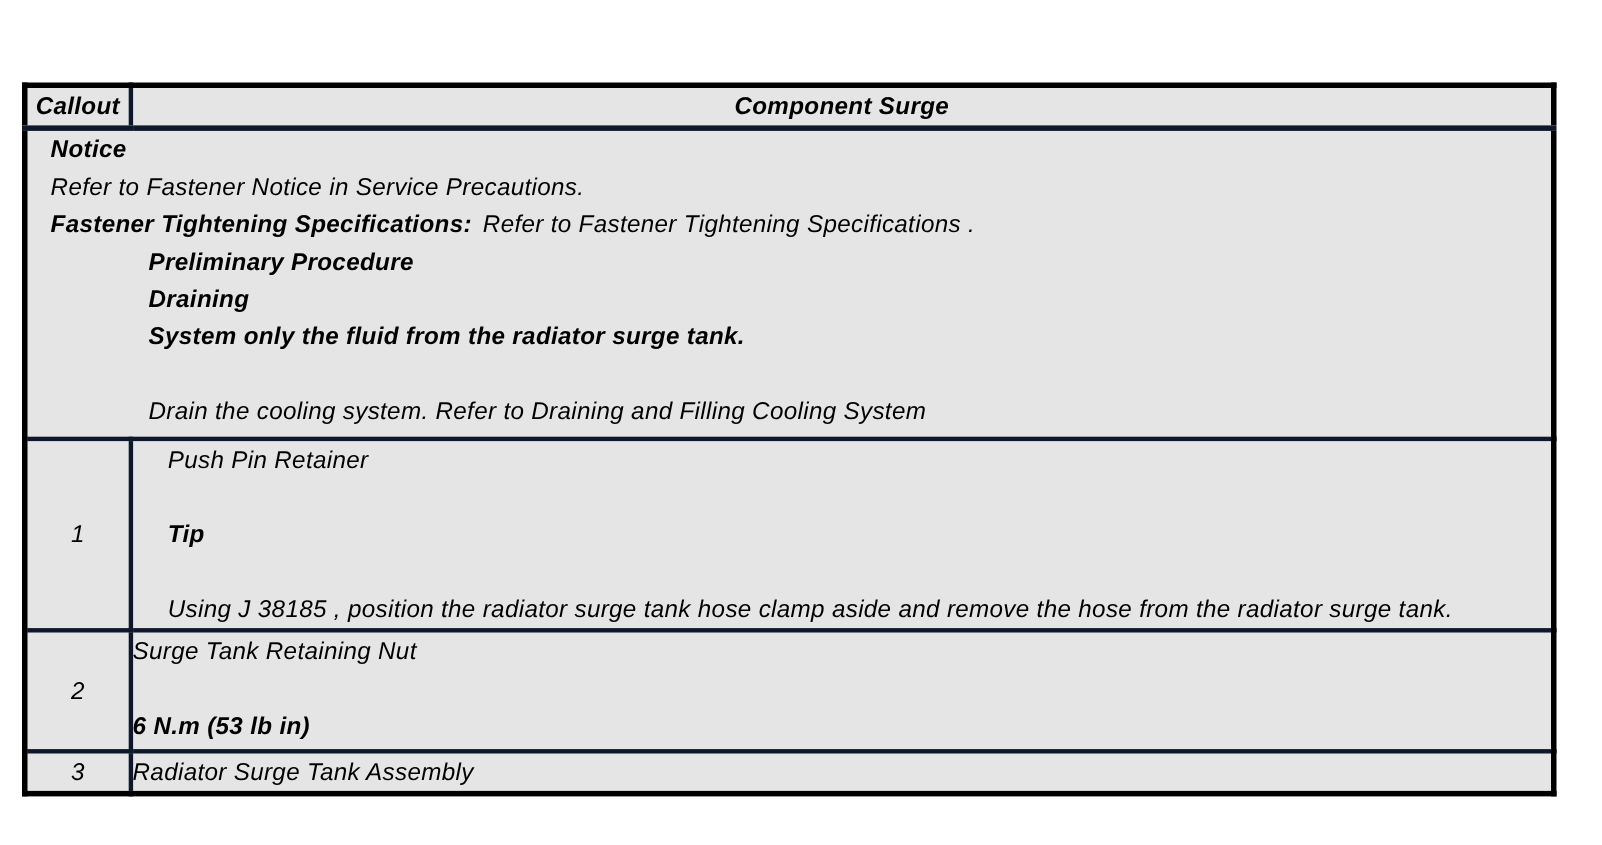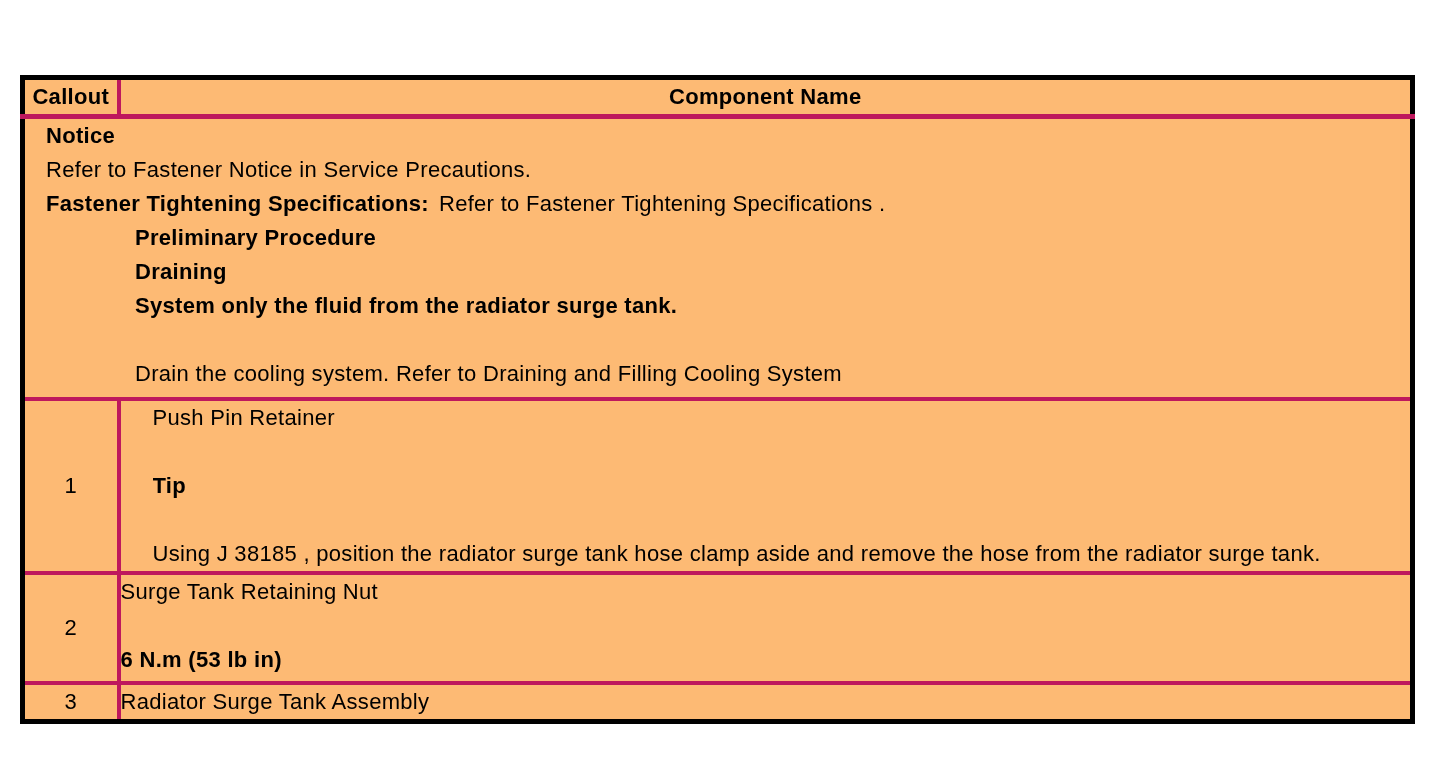--- a/index.html
+++ b/index.html
@@ -21,23 +21,24 @@
     top: 75px;
     width: 1395px;
     border-collapse: collapse;
     table-layout: fixed;
     border: 5px solid #000;
     font-size: 22px;
     letter-spacing: 0.3px;
   }
   .doc-table th,
   .doc-table td {
-    border: 4px solid #be185d;
+    border: 4px solid #0f172a;
     padding: 0;
-    background: #fdba74;
+    background: #e5e5e5;
+    font-style: italic;
   }
   
   .header-row th {
     height: 34px;
     font-weight: bold;
     text-align: center;
     vertical-align: middle;
     border-bottom-width: 5px;
   }
   .callout-col { width: 96px; }
@@ -74,21 +75,21 @@
 <body>
 
 <table class="doc-table">
   <colgroup>
     <col class="callout-col">
     <col>
   </colgroup>
   <thead>
     <tr class="header-row">
       <th>Callout</th>
-      <th>Component Name</th>
+      <th>Component Surge</th>
     </tr>
   </thead>
   <tbody>
     <tr>
       <td colspan="2" class="notice-cell">
         <div class="ln bold ind1">Notice</div>
         <div class="ln ind1">Refer to Fastener Notice in Service Precautions.</div>
         <div class="ln ind1"><span class="bold">Fastener Tightening Specifications:</span><span class="gap-left">Refer to Fastener Tightening Specifications .</span></div>
         <div class="ln bold ind2">Preliminary Procedure</div>
         <div class="ln bold ind2">Draining</div>

